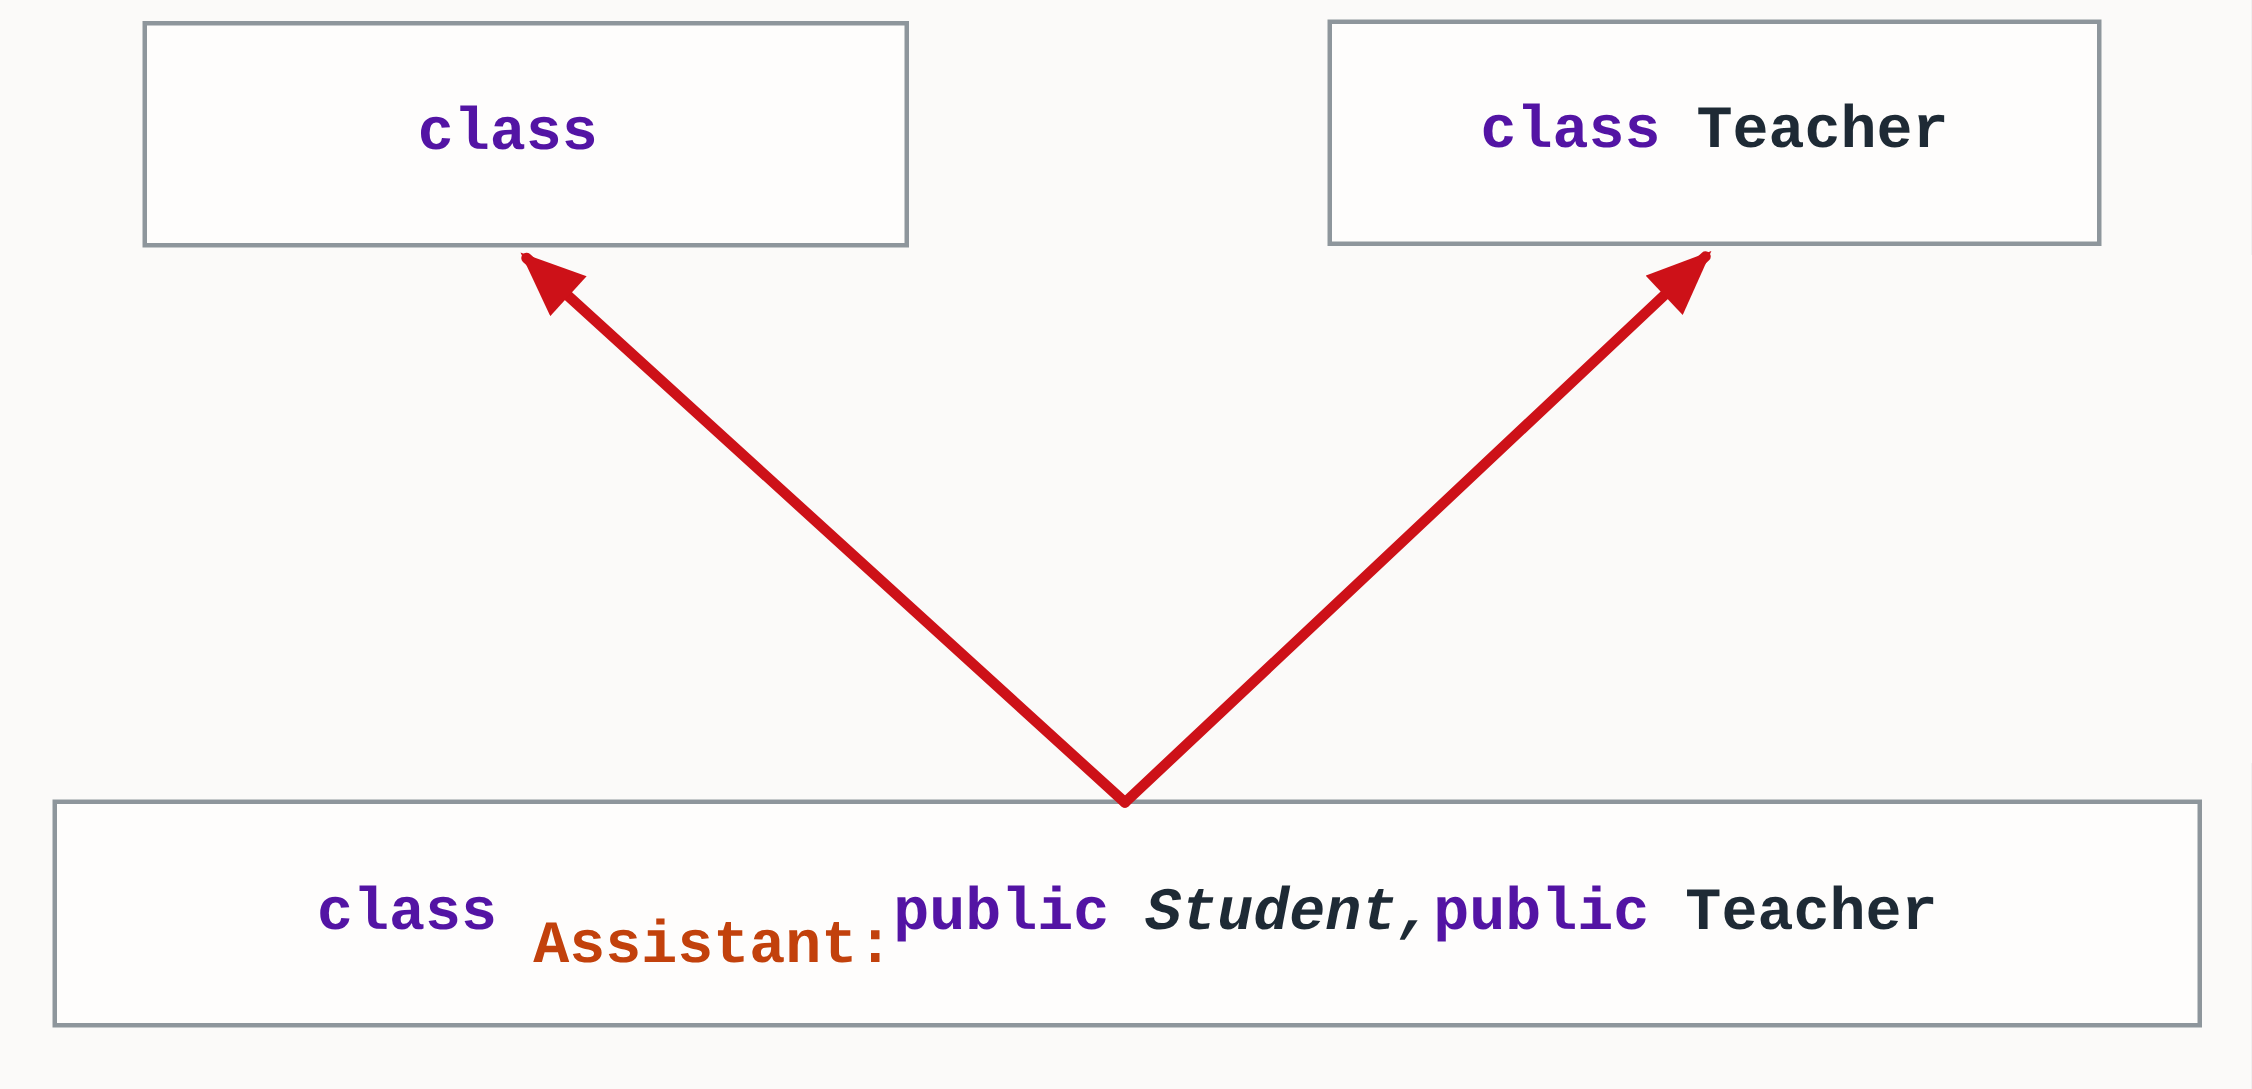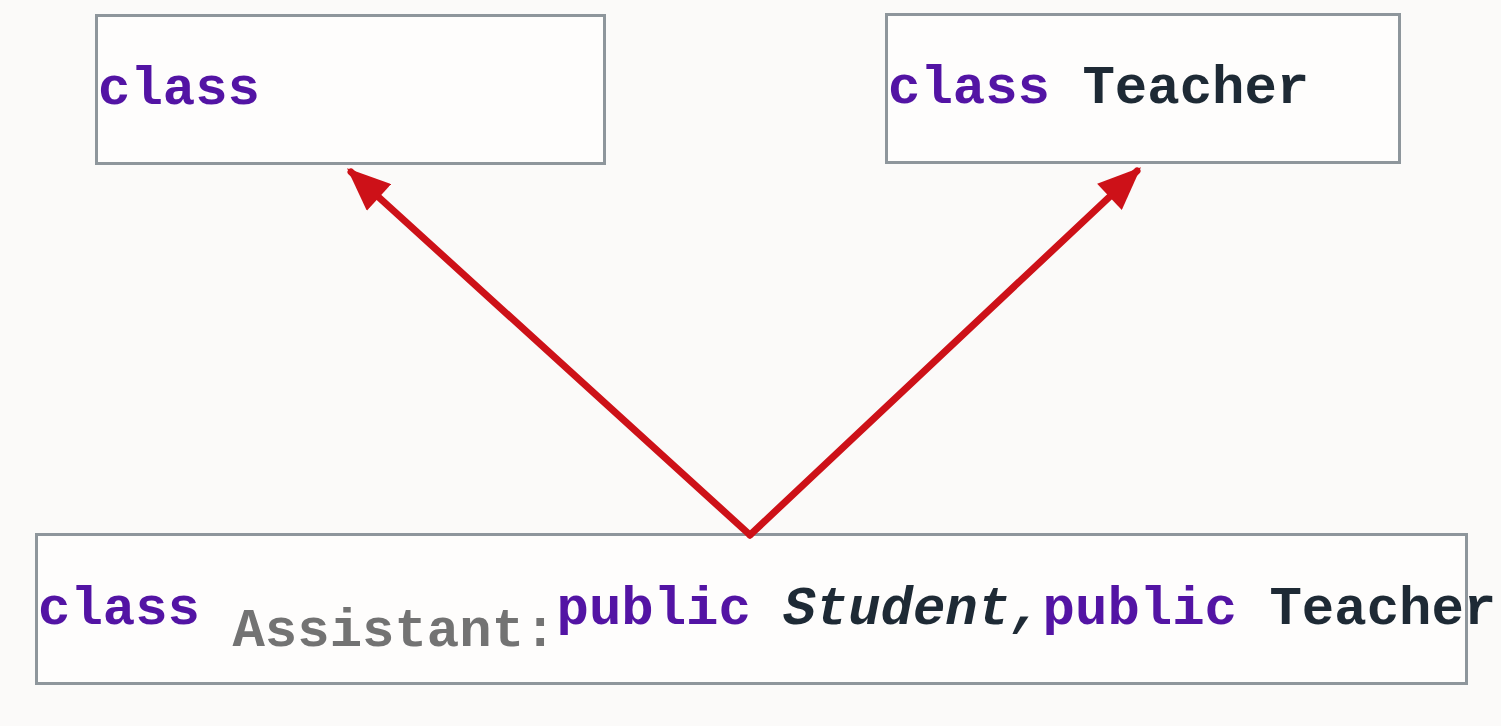--- a/index.html
+++ b/index.html
@@ -15,22 +15,22 @@
     overflow: hidden;
     font-family: "Liberation Mono", "DejaVu Sans Mono", monospace;
   }
   .class-box {
     position: absolute;
     box-sizing: border-box;
     border: 3px solid var(--border, #8e969c);
     background: #fefdfc;
     display: flex;
     align-items: center;
-    justify-content: flex-start;
-    font-size: 54px;
+    justify-content: center;
+    font-size: 40px;
     font-weight: bold;
     white-space: pre;
     letter-spacing: 0;
   }
   .box-student {
     left: 95px;
     top: 14px;
     width: 511px;
     height: 151px;
   }
@@ -57,21 +57,21 @@
 </style>
 </head>
 <body>
 
 <div class="canvas">
 
   <div class="class-box box-student"><span style="color: rgb(83, 20, 164);">class </span></div>
 
   <div class="class-box box-teacher"><span style="color: rgb(83, 20, 164);">class </span><span style="color: rgb(30, 42, 53);">Teacher</span></div>
 
-  <div class="class-box box-assistant"><span style="color: rgb(83, 20, 164);">class </span><span style="color: #737373; margin-top: 44px;">Assistant:</span><span style="color: rgb(83, 20, 164);">public</span><span style="color: rgb(30, 42, 53); font-style: italic;"> Student,</span><span style="color: rgb(83, 20, 164);">public</span><span style="color: rgb(30, 42, 53);"> Teacher</span></div>
+  <div class="class-box box-assistant"><span style="color: rgb(83, 20, 164);">class </span><span style="color: #c2410c; margin-top: 44px;">Assistant:</span><span style="color: rgb(83, 20, 164);">public</span><span style="color: rgb(30, 42, 53); font-style: italic;"> Student,</span><span style="color: rgb(83, 20, 164);">public</span><span style="color: rgb(30, 42, 53);"> Teacher</span></div>
 
   <svg class="arrow-layer" viewBox="0 0 1501 726" xmlns="http://www.w3.org/2000/svg">
     <defs>
       <marker id="arrowhead" viewBox="0 0 12 10" refX="10.5" refY="5" markerUnits="userSpaceOnUse" markerWidth="44" markerHeight="36" orient="auto">
         <path d="M0 0 L12 5 L0 10 Z" fill="#cd1118"></path>
       </marker>
     </defs>
   <line x1="750" y1="535" x2="351" y2="172" stroke="#cd1118" stroke-width="7" stroke-linecap="round" marker-end="url(#arrowhead)"></line>
       <line x1="750" y1="535" x2="1137" y2="171" stroke="#cd1118" stroke-width="7" stroke-linecap="round" marker-end="url(#arrowhead)"></line>
     </svg>

